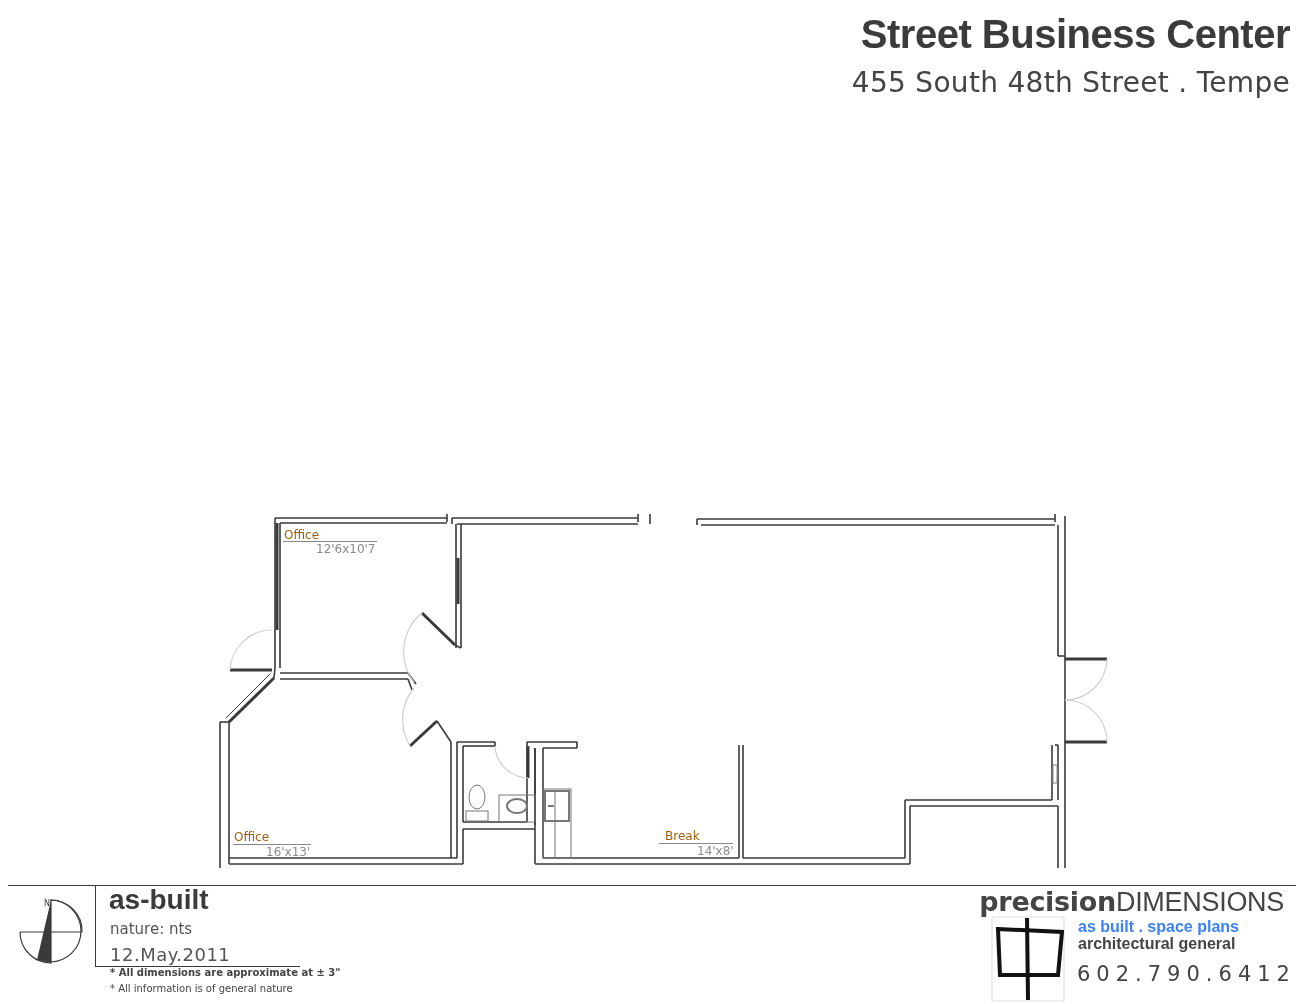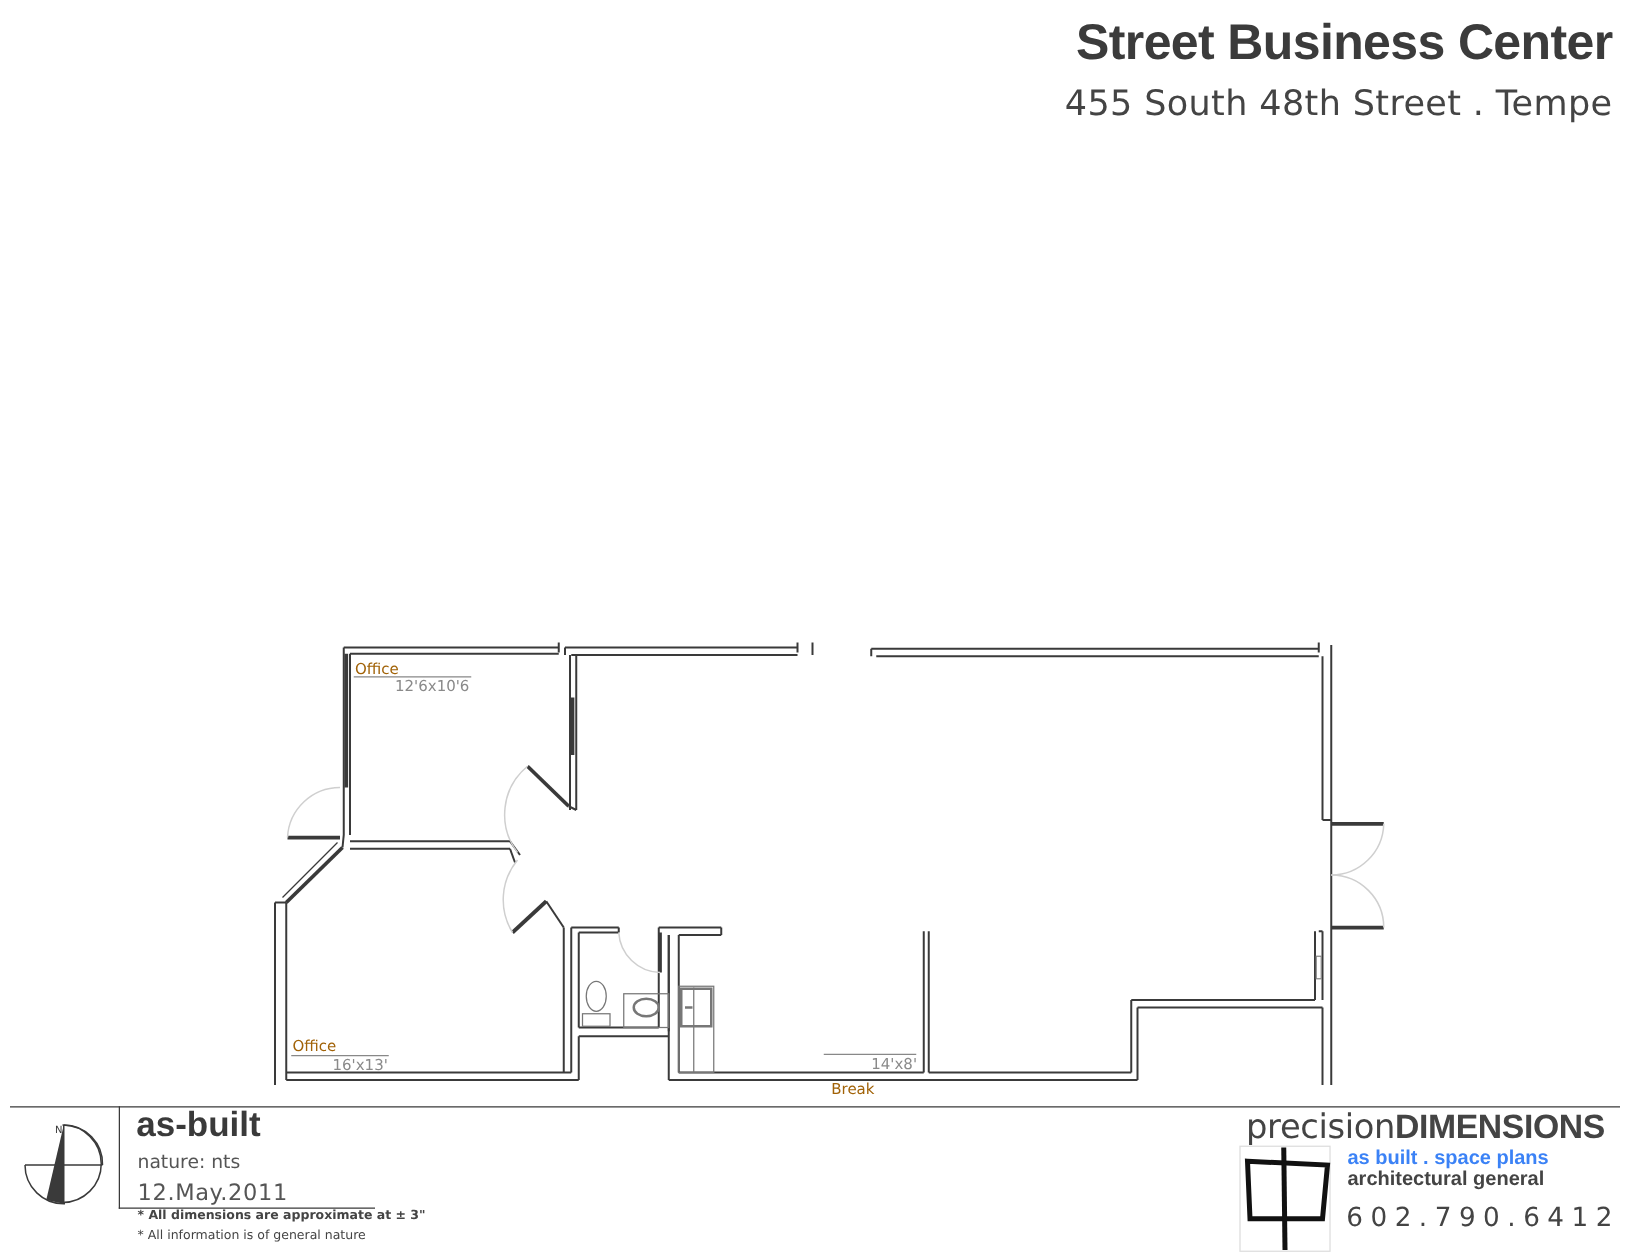--- a/index.html
+++ b/index.html
@@ -12,22 +12,22 @@
     .label-line { position: absolute; height: 1px; background: #888; }
     .footer-line { position: absolute; left: 8px; width: 1288px; top: 885px; height: 1px; background: #3a3a3a; }
     .tb-vline { position: absolute; left: 95px; top: 885px; width: 1px; height: 82px; background: #3a3a3a; }
     .tb-hline { position: absolute; left: 95px; top: 966px; width: 205px; height: 1px; background: #3a3a3a; }
     .asbuilt { position: absolute; left: 109px; top: 884px; font-family: "Liberation Sans", sans-serif; font-weight: bold; font-size: 28px; color: #3a3a3a; }
     .scale { position: absolute; left: 110px; top: 920px; font-size: 15px; color: #555; }
     .date { position: absolute; left: 110px; top: 944px; font-size: 18px; color: #555; letter-spacing: 0.5px; }
     .note1 { position: absolute; left: 110px; top: 967px; font-size: 10px; font-weight: bold; color: #444; }
     .note2 { position: absolute; left: 110px; top: 983px; font-size: 10px; color: #444; text-align: right; }
     .brand { position: absolute; right: 18px; top: 886px; font-size: 27px; color: #444; white-space: nowrap; letter-spacing: -0.3px; }
-    .brand .b1 { font-family: "DejaVu Sans", sans-serif; font-weight: normal; }
-    .brand .b2 { font-family: "Liberation Sans", sans-serif; font-weight: bold; }
+    .brand .b1 { font-family: "DejaVu Sans", sans-serif; font-weight: bold; }
+    .brand .b2 { font-family: "Liberation Sans", sans-serif; font-weight: normal; }
     .tag1 { position: absolute; left: 1078px; top: 919px; font-family: "Liberation Sans", sans-serif; font-weight: bold; font-size: 16px; color: #3b82f6; line-height: 16px; white-space: nowrap; }
     .tag2 { position: absolute; left: 1078px; top: 936px; font-family: "Liberation Sans", sans-serif; font-weight: bold; font-size: 16px; color: #444; line-height: 16px; white-space: nowrap; }
     .phone { position: absolute; left: 1077px; top: 962px; font-size: 21px; color: #444; letter-spacing: 6px; white-space: nowrap; }
   </style>
 </head>
 <body>
 
 <div class="title">Street Business Center</div>
 <div class="subtitle">455 South 48th Street . Tempe</div>
 
@@ -150,27 +150,27 @@
     <rect x="992" y="917" width="72" height="84" fill="none" stroke="#ddd" stroke-width="1"></rect>
     <path d="M 998 929 L 1062 932 L 1058 975 L 1000 975 Z" fill="none" stroke="#111" stroke-width="4"></path>
     <line x1="1027" y1="918" x2="1028" y2="1000" stroke="#111" stroke-width="4"></line>
   </g>
 </svg>
 
 <div style="position:absolute; left:44px; top:899px; font-size:8px; color:#3a3a3a;">N</div>
 
 <div class="room-label" style="left:284px; top:528px;">Office</div>
 <div class="label-line" style="left:283px; top:541px; width:94px;"></div>
-<div class="room-dim" style="left:316px; top:542px;">12'6x10'6</div>
+<div class="room-dim" style="left:316px; top:542px;">12'6x10'7</div>
 
 <div class="room-label" style="left:234px; top:830px;">Office</div>
 <div class="label-line" style="left:233px; top:844px; width:78px;"></div>
 <div class="room-dim" style="left:266px; top:845px;">16'x13'</div>
 
-<div class="room-label" style="left:665px; top:829px;margin-top:35px;">Break</div>
+<div class="room-label" style="left:665px; top:829px;">Break</div>
 <div class="label-line" style="left:659px; top:843px; width:74px;"></div>
 <div class="room-dim" style="left:697px; top:844px;">14'x8'</div>
 
 <div class="footer-line"></div>
 <div class="tb-vline"></div>
 <div class="tb-hline"></div>
 <div class="asbuilt">as-built</div>
 <div class="scale">nature: nts</div>
 <div class="date">12.May.2011</div>
 <div class="note1">* All dimensions are approximate at ± 3"</div>

